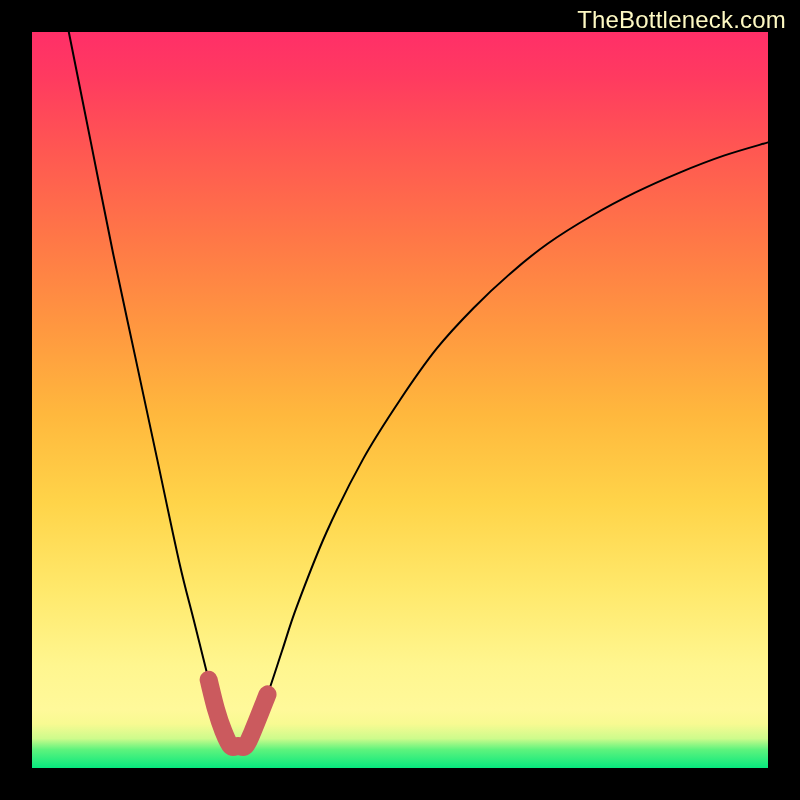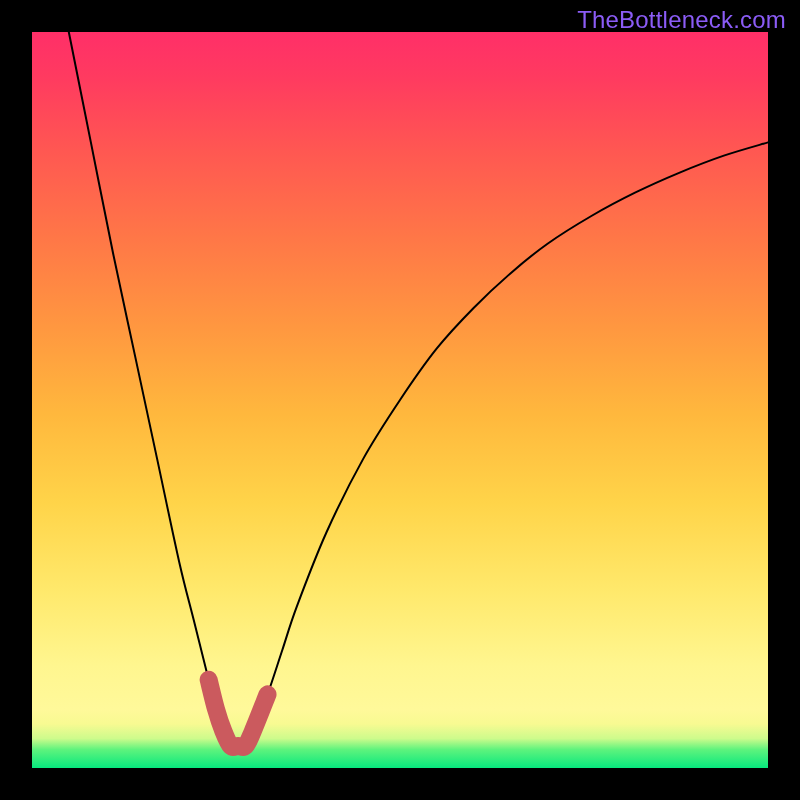--- a/index.html
+++ b/index.html
@@ -14,21 +14,21 @@
   .frame {
     position: absolute;
     left: 0; top: 0;
     width: 800px; height: 800px;
     background: #000;
   }
   .watermark {
     position: absolute;
     top: 6px;
     right: 14px;
-    color: #8b5cf6;
+    color: #fef9c3;
     font-size: 24px;
     letter-spacing: 0.2px;
     z-index: 20;
   }
   .plot {
     position: absolute;
     left: 32px;
     top: 32px;
     width: 736px;
     height: 736px;

